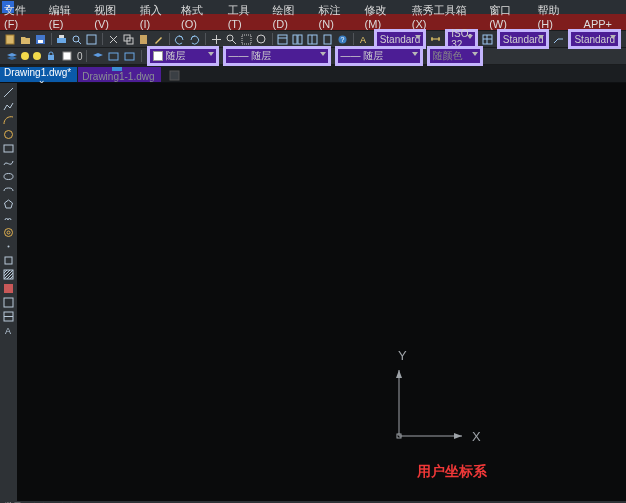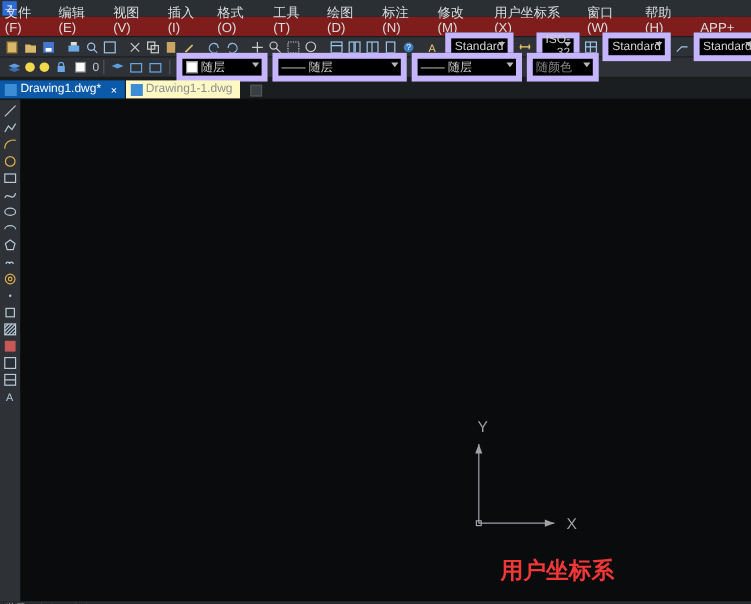--- a/index.html
+++ b/index.html
@@ -3,60 +3,60 @@
 <meta charset="utf-8">
 <style>
   html,body{margin:0;padding:0;width:626px;height:503px;background:#1b1e21;font-family:"Microsoft YaHei",SimSun,Arial,sans-serif;font-size:11px;color:#c8c8c8;overflow:hidden;}
   .titlebar{height:14px;background:#2a2f34;display:flex;align-items:center;padding:0 2px;font-size:10px;}
   .titlebar .icon{width:12px;height:12px;background:#2e6bd6;margin-right:4px;display:flex;align-items:center;justify-content:center;font-size:8px;color:#fff;}
   .menubar{height:16px;background:#7f1d1d;display:flex;align-items:flex-end;padding:0 4px;}
   .menubar .m{margin-right:10px;cursor:default;font-size:11px;color:#dcdcdc;}
   .toolbar{height:16px;background:#2e3236;border-top:1px solid #1a1c1e;border-bottom:1px solid #1a1c1e;display:flex;align-items:center;padding:0 3px;}
   .tb-icon{width:12px;height:12px;margin:0 2px;display:flex;align-items:center;justify-content:center;cursor:pointer;}
   .sep{width:1px;height:12px;background:#505459;margin:0 3px;}
-  .dd{height:14px;background:#000000;border:5px solid #c4b5fd;display:flex;align-items:center;padding:0 3px;margin:0 2px;font-size:10px;color:#d0d0d0;position:relative;text-align:right;}
+  .dd{height:14px;background:#4c1d95;border:3px solid #c4b5fd;display:flex;align-items:center;padding:0 3px;margin:0 2px;font-size:10px;color:#d0d0d0;position:relative;}
   .dd .caret{position:absolute;right:2px;top:3px;border-left:3px solid transparent;border-right:3px solid transparent;border-top:4px solid #b8b8b8;}
   .dd .sw{width:8px;height:8px;border:1px solid #999;margin-right:3px;}
   .layerbar{height:16px;background:#2e3236;display:flex;align-items:center;padding:0 3px;border-bottom:1px solid #1a1c1e;}
   .dot{width:8px;height:8px;border-radius:50%;margin:0 2px;}
   .tabstrip{height:17px;background:#1b1e21;display:flex;align-items:flex-end;border-bottom:1px solid #0e1012;}
-  .tab{height:15px;display:flex;align-items:center;padding:0 6px 0 4px;font-size:10px;margin-right:1px;position:relative;}
+  .tab{height:15px;display:flex;align-items:center;padding:0 6px 0 4px;font-size:10px;margin-right:1px;position:relative;flex-direction:column;}
   .tab.active{background:#0a5aa9;color:#fff;}
-  .tab.inactive{background:#fef9c3;color:#8a8f94;}
+  .tab.inactive{background:#4c1d95;color:#8a8f94;}
   .tab .ficon{width:10px;height:10px;background:#3c8cd6;margin-right:3px;}
   .tab .x{margin-left:8px;font-size:9px;cursor:pointer;}
   .tab-plus{width:14px;height:14px;display:flex;align-items:center;justify-content:center;margin-left:6px;cursor:pointer;color:#888;}
   .workarea{position:relative;height:418px;background:#0e0f10;display:flex;}
   .side-toolbar{width:17px;background:#2e3236;display:flex;flex-direction:column;align-items:center;padding-top:2px;}
   .side-toolbar .st{width:12px;height:12px;margin:1px 0;cursor:pointer;display:flex;align-items:center;justify-content:center;}
   .canvas{flex:1;background:#0a0b0c;position:relative;}
   .ucs{position:absolute;left:360px;top:265px;}
   .status{height:13px;background:#2e3236;display:flex;align-items:center;padding:0 4px;font-size:9px;color:#8a8f94;}
   .status .cell{margin-right:8px;}
   svg{display:block;}
-  .annot{position:absolute;left:400px;top:380px;font-size:19px;font-weight:600;color:#f03838;}
+  .annot{position:absolute;left:400px;top:380px;font-size:14px;font-weight:600;color:#f03838;}
 </style>
 </head>
 <body>
 
 <div class="titlebar">
   <div class="icon">Z</div>
 </div>
 
 <div class="menubar">
   <span class="m">文件(F)</span>
   <span class="m">编辑(E)</span>
   <span class="m">视图(V)</span>
   <span class="m">插入(I)</span>
   <span class="m">格式(O)</span>
   <span class="m">工具(T)</span>
   <span class="m">绘图(D)</span>
   <span class="m">标注(N)</span>
   <span class="m">修改(M)</span>
-  <span class="m">用户坐标系(X)</span>
+  <span class="m">燕秀工具箱(X)</span>
   <span class="m">窗口(W)</span>
   <span class="m">帮助(H)</span>
   <span class="m">APP+</span>
 </div>
 
 <div class="toolbar">
   <div class="tb-icon">
       <svg width="11" height="11">
         <rect x="1" y="1" width="8" height="9" fill="#d9b86b" stroke="#a07c30"></rect>
       </svg>

